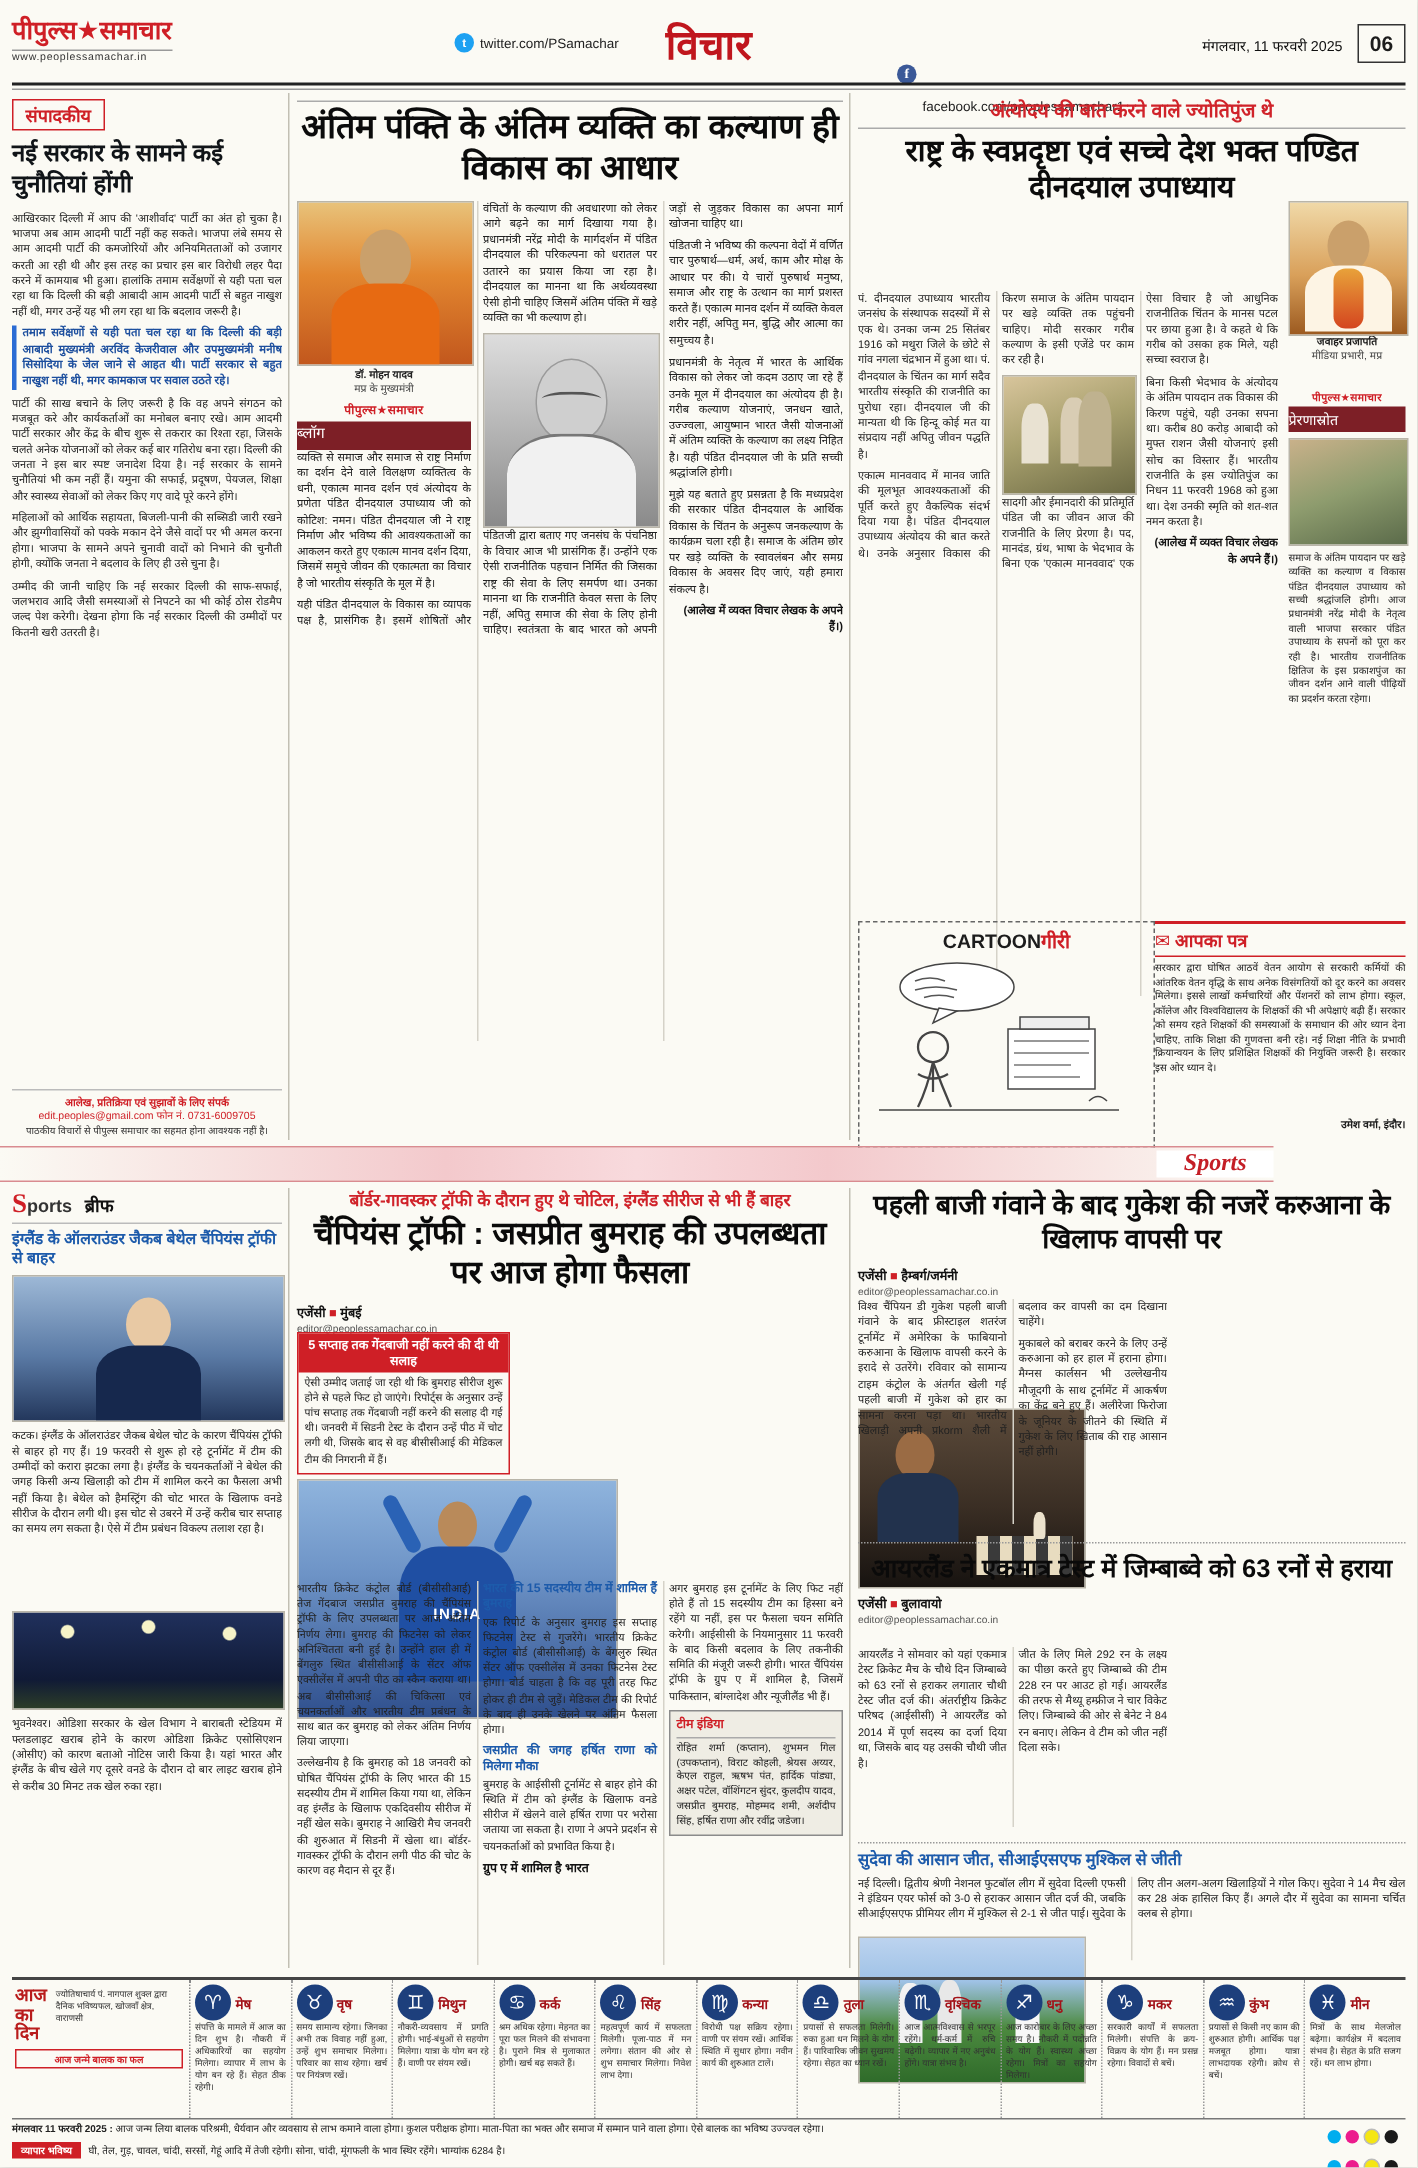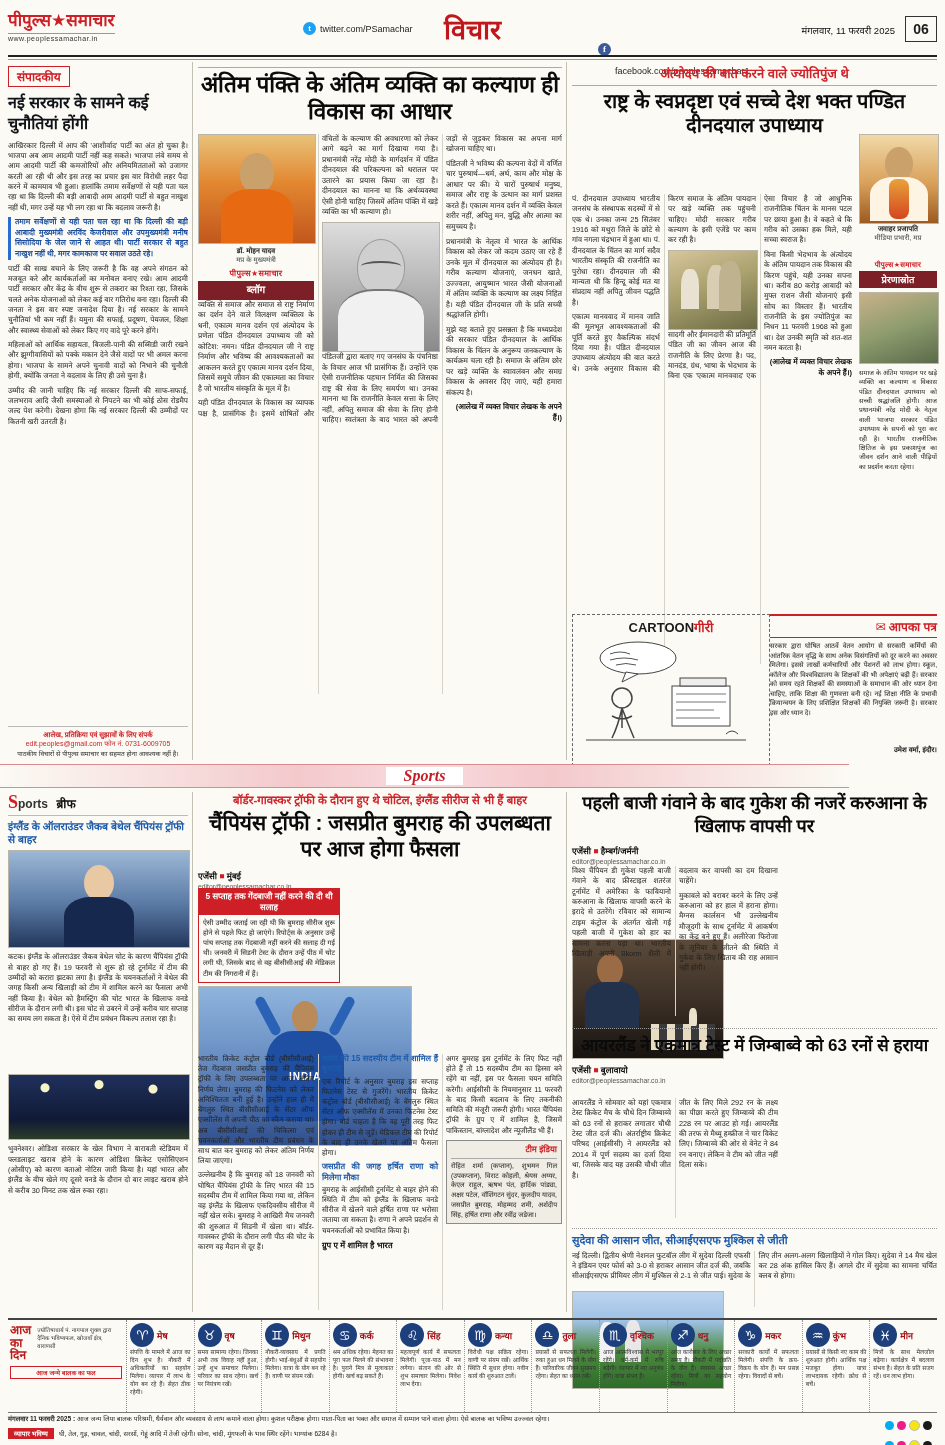--- a/index.html
+++ b/index.html
@@ -10,21 +10,21 @@
   .red{color:#cf1f26;}
   .kicker{font-weight:bold;color:#d0232a;text-align:center;}
   .bt{font-size:7.3px;line-height:1.42;text-align:justify;color:#222;}
   .bt p{margin:0 0 4px 0;}
   .cols3{column-count:3;column-gap:8px;column-rule:1px solid #d5d2c8;}
   .cols2{column-count:2;column-gap:8px;column-rule:1px solid #d5d2c8;}
   .hl-blue{color:#1d5bab;font-weight:bold;line-height:1.25;}
   .photo{background:#999;position:relative;overflow:hidden;border:1px solid #b9b5a9;}
   .cap{font-size:7px;text-align:center;line-height:1.3;}
   .vrule{width:1px;background:#c2bfb3;}
-  .badge-maroon{background:#7d1f26;color:#fff;font-weight:bold;text-align:center;}
+  .badge-maroon{background:#7d1f26;color:#fff;font-weight:normal;text-align:left;}
   .brandline{color:#cf1f26;font-weight:bold;letter-spacing:.3px;}
   .closer{font-weight:bold;font-size:7.5px;text-align:right;color:#111;}
   .byline{font-weight:bold;font-size:8.5px;color:#111;}
   .byline .sq{color:#cf1f26;}
   .email{font-size:6.8px;color:#555;}
   .subhead-black{font-weight:bold;font-size:8.2px;color:#111;}
   .zo{width:24px;height:24px;border-radius:50%;background:#1d3f7c;color:#fff;
       display:flex;align-items:center;justify-content:center;font-size:13px;flex:0 0 24px;}
   .sign-name{font-weight:bold;color:#a31218;font-size:9px;}
   .sign-text{font-size:5.9px;line-height:1.35;text-align:justify;color:#333;margin-top:2px;}
@@ -161,30 +161,30 @@
         <path d="M46 72 q-4 18 -10 30 M46 72 q6 16 12 30 M46 72 L46 92 M36 80 q10 6 20 0" stroke="#444" fill="none" stroke-width="1.5"></path>
         <rect x="96" y="50" width="58px" height="40" fill="#fff" stroke="#444"></rect>
         <path d="M100 58 h50 M100 66 h50 M100 74 h38 M100 82 h44" stroke="#777" stroke-width="1"></path>
         <rect x="104" y="42" width="46" height="8" fill="#eee" stroke="#444"></rect>
         <path d="M10 104 h160" stroke="#444" stroke-width="1"></path>
         <path d="M150 98 q6 -6 12 0" stroke="#444" fill="none"></path>
       </svg>
     </div>
 
     <div class="abs" style="left:198px;top:550px;width:167px;height:144px;">
-      <div style="border-top:2px solid #cf1f26;border-bottom:1px solid #cf1f26;text-align:right;padding:2px 0;font-size:12px;font-weight:bold;color:#cf1f26;">
+      <div style="border-top:2px solid #cf1f26;border-bottom:1px solid #cf1f26;text-align:left;padding:2px 0;font-size:12px;font-weight:bold;color:#cf1f26;">
         <span>✉</span>
         <span>आपका पत्र</span>
       </div>
       <div class="bt" style="font-size:6.7px;margin-top:3px;height:104px;overflow:hidden;">सरकार द्वारा घोषित आठवें वेतन आयोग से सरकारी कर्मियों की आंतरिक वेतन वृद्धि के साथ अनेक विसंगतियों को दूर करने का अवसर मिलेगा। इससे लाखों कर्मचारियों और पेंशनरों को लाभ होगा। स्कूल, कॉलेज और विश्वविद्यालय के शिक्षकों की भी अपेक्षाएं बढ़ी हैं। सरकार को समय रहते शिक्षकों की समस्याओं के समाधान की ओर ध्यान देना चाहिए, ताकि शिक्षा की गुणवत्ता बनी रहे। नई शिक्षा नीति के प्रभावी क्रियान्वयन के लिए प्रशिक्षित शिक्षकों की नियुक्ति जरूरी है। सरकार इस ओर ध्यान दे।</div>
       <div style="font-size:7px;font-weight:bold;text-align:right;">उमेश वर्मा, इंदौर।</div>
     </div>
   </div>
 
-  <div class="abs" style="left:0;top:764px;width:849px;height:22px;background:linear-gradient(90deg,#fbfaf4 0%,#f3c9cc 35%,#f8dadd 50%,#f3c9cc 65%,#fbfaf4 100%);border-top:1px solid #d98b90;border-bottom:1px solid #d98b90;display:flex;align-items:center;justify-content:center;">
+  <div class="abs" style="left:0;top:764px;width:849px;height:22px;background:linear-gradient(90deg,#fbfaf4 0%,#f3c9cc 35%,#f8dadd 50%,#f3c9cc 65%,#fbfaf4 100%);border-top:1px solid #d98b90;border-bottom:1px solid #d98b90;display:flex;align-items:center;justify-content:flex-end;">
     <span style="font-family:'Liberation Serif','DejaVu Serif',serif;font-style:italic;font-weight:bold;font-size:16px;color:#c41e26;background:#fff;padding:0 18px;">Sports</span>
   </div>
 
   <div class="abs" style="left:8px;top:792px;width:180px;height:520px;">
     <div style="border-bottom:1px solid #bbb;padding-bottom:2px;">
       <span style="font-size:18px;font-weight:bold;color:#cf1f26;font-family:'Liberation Serif',serif;">S</span><span style="font-size:12px;font-weight:bold;color:#333;">ports</span>
       <span style="font-size:12px;font-weight:bold;color:#111;margin-left:4px;">ब्रीफ</span>
     </div>
     <div class="hl-blue" style="font-size:10.5px;margin-top:4px;">इंग्लैंड के ऑलराउंडर जैकब बेथेल चैंपियंस ट्रॉफी से बाहर</div>
     <div class="photo" style="width:180px;height:96px;margin-top:4px;background:linear-gradient(180deg,#9db8d6 0%,#5a7aa5 55%,#23375c 100%);">
@@ -226,21 +226,21 @@
     <div class="bt cols3 abs" style="left:0;top:262px;width:364px;height:256px;overflow:hidden;font-size:7.2px;">
       <p>भारतीय क्रिकेट कंट्रोल बोर्ड (बीसीसीआई) तेज गेंदबाज जसप्रीत बुमराह की चैंपियंस ट्रॉफी के लिए उपलब्धता पर आज अंतिम निर्णय लेगा। बुमराह की फिटनेस को लेकर अनिश्चितता बनी हुई है। उन्होंने हाल ही में बेंगलुरु स्थित बीसीसीआई के सेंटर ऑफ एक्सीलेंस में अपनी पीठ का स्कैन कराया था। अब बीसीसीआई की चिकित्सा एवं चयनकर्ताओं और भारतीय टीम प्रबंधन के साथ बात कर बुमराह को लेकर अंतिम निर्णय लिया जाएगा।</p>
       <p>उल्लेखनीय है कि बुमराह को 18 जनवरी को घोषित चैंपियंस ट्रॉफी के लिए भारत की 15 सदस्यीय टीम में शामिल किया गया था, लेकिन वह इंग्लैंड के खिलाफ एकदिवसीय सीरीज में नहीं खेल सके। बुमराह ने आखिरी मैच जनवरी की शुरुआत में सिडनी में खेला था। बॉर्डर-गावस्कर ट्रॉफी के दौरान लगी पीठ की चोट के कारण वह मैदान से दूर हैं।</p>
       <div class="hl-blue" style="font-size:8.2px;margin-bottom:2px;">भारत की 15 सदस्यीय टीम में शामिल हैं बुमराह</div>
       <p>एक रिपोर्ट के अनुसार बुमराह इस सप्ताह फिटनेस टेस्ट से गुजरेंगे। भारतीय क्रिकेट कंट्रोल बोर्ड (बीसीसीआई) के बेंगलुरु स्थित सेंटर ऑफ एक्सीलेंस में उनका फिटनेस टेस्ट होगा। बोर्ड चाहता है कि वह पूरी तरह फिट होकर ही टीम से जुड़ें। मेडिकल टीम की रिपोर्ट के बाद ही उनके खेलने पर अंतिम फैसला होगा।</p>
       <div class="hl-blue" style="font-size:8.2px;margin-bottom:2px;">जसप्रीत की जगह हर्षित राणा को मिलेगा मौका</div>
       <p>बुमराह के आईसीसी टूर्नामेंट से बाहर होने की स्थिति में टीम को इंग्लैंड के खिलाफ वनडे सीरीज में खेलने वाले हर्षित राणा पर भरोसा जताया जा सकता है। राणा ने अपने प्रदर्शन से चयनकर्ताओं को प्रभावित किया है।</p>
       <div class="subhead-black">ग्रुप ए में शामिल है भारत</div>
       <p>अगर बुमराह इस टूर्नामेंट के लिए फिट नहीं होते हैं तो 15 सदस्यीय टीम का हिस्सा बने रहेंगे या नहीं, इस पर फैसला चयन समिति करेगी। आईसीसी के नियमानुसार 11 फरवरी के बाद किसी बदलाव के लिए तकनीकी समिति की मंजूरी जरूरी होगी। भारत चैंपियंस ट्रॉफी के ग्रुप ए में शामिल है, जिसमें पाकिस्तान, बांग्लादेश और न्यूजीलैंड भी हैं।</p>
       <div class="teambox">
-        <div style="font-size:8.4px;font-weight:bold;color:#cf1f26;text-align:right;border-bottom:1px solid #aaa;padding-bottom:2px;margin-bottom:2px;">टीम इंडिया</div>
+        <div style="font-size:8.4px;font-weight:bold;color:#cf1f26;text-align:left;border-bottom:1px solid #aaa;padding-bottom:2px;margin-bottom:2px;">टीम इंडिया</div>
         <div style="font-size:6.8px;line-height:1.45;text-align:justify;">रोहित शर्मा (कप्तान), शुभमन गिल (उपकप्तान), विराट कोहली, श्रेयस अय्यर, केएल राहुल, ऋषभ पंत, हार्दिक पांड्या, अक्षर पटेल, वॉशिंगटन सुंदर, कुलदीप यादव, जसप्रीत बुमराह, मोहम्मद शमी, अर्शदीप सिंह, हर्षित राणा और रवींद्र जडेजा।</div>
       </div>
     </div>
   </div>
 
   <div class="vrule abs" style="left:566px;top:792px;height:520px;"></div>
 
   <div class="abs" style="left:572px;top:792px;width:365px;height:520px;">
 
     <div style="font-size:18px;font-weight:bold;text-align:center;line-height:1.25;color:#0a0a0a;">पहली बाजी गंवाने के बाद गुकेश की नजरें करुआना के खिलाफ वापसी पर</div>

